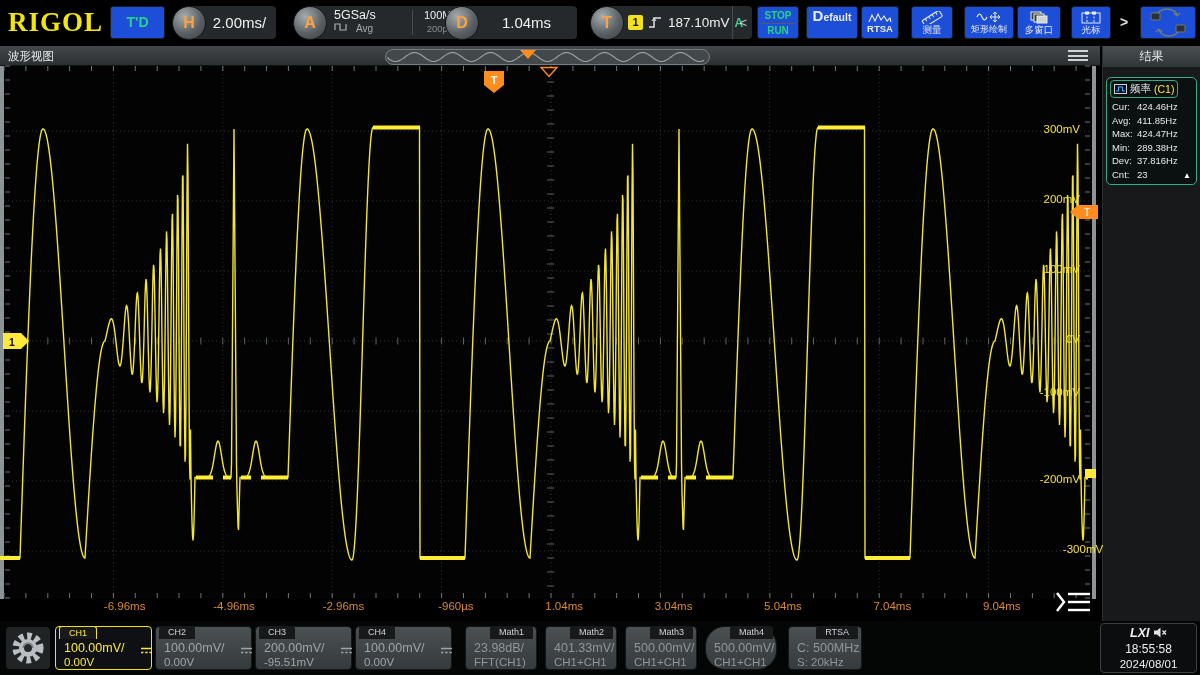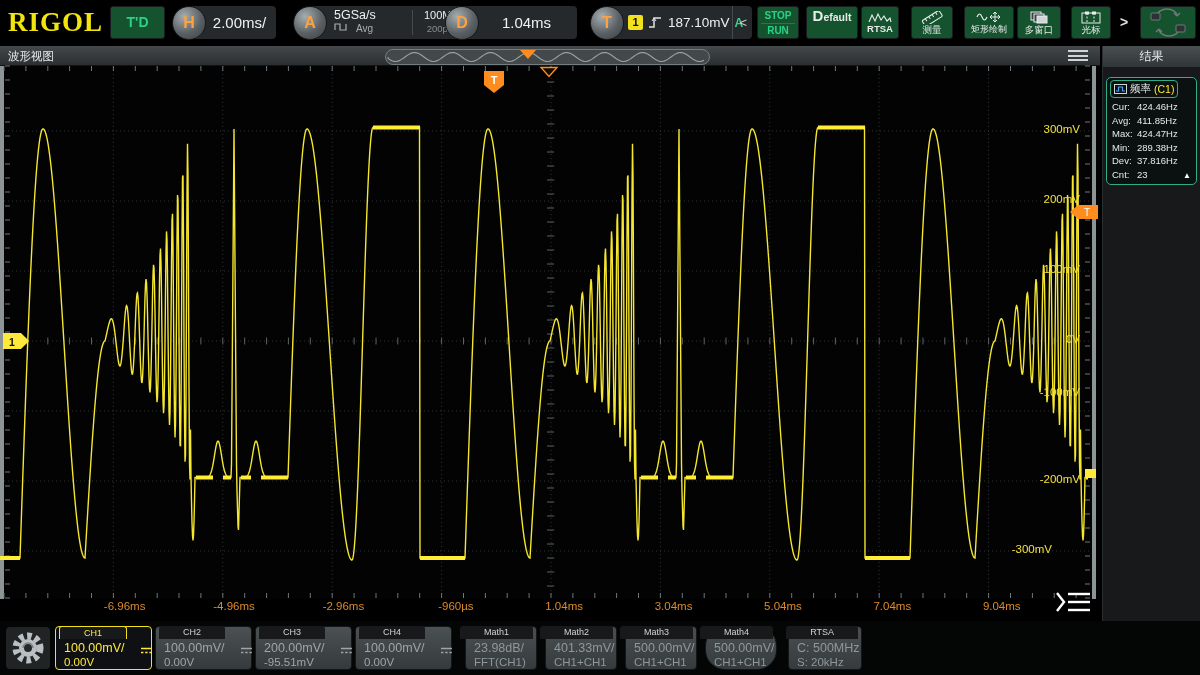--- a/index.html
+++ b/index.html
@@ -2,21 +2,21 @@
 <html><head>
 <meta charset="utf-8">
 <style>
 *{margin:0;padding:0;box-sizing:border-box}
 html,body{width:1200px;height:675px;background:#000;overflow:hidden;
   font-family:"Liberation Sans","DejaVu Sans",sans-serif;color:#e6eaea;position:relative}
 
 #toolbar{position:absolute;left:0;top:0;width:1200px;height:46px;background:#000}
 #logo{position:absolute;left:8px;top:7px;font-family:"Liberation Serif","DejaVu Serif",serif;
   font-weight:bold;font-size:27px;color:#f2e50e;letter-spacing:1px}
-.tile{position:absolute;top:6px;height:33px;background:#14532d;border-radius:3px;border:1px solid #1a1d1f}
+.tile{position:absolute;top:6px;height:33px;background:#1d4ed8;border-radius:3px;border:1px solid #1a1d1f}
 #trigstat{left:110px;width:55px;color:#2ad287;font-weight:bold;font-size:14px;text-align:center;line-height:31px}
 .kgroup{position:absolute;top:6px;height:34px}
 .knob{position:absolute;left:0;top:0;width:34px;height:34px;border-radius:50%;
   background:radial-gradient(circle at 35% 30%,#a6adb1,#5a6064 55%,#3a3f42);
   border:1px solid #15181a;color:#ffa23e;font-weight:bold;font-size:16px;text-align:center;line-height:32px;z-index:2}
 .pill{position:absolute;top:0;height:33px;background:#26292b;border-radius:4px;z-index:1}
 .bigval{font-size:15px;color:#eef1f1}
 #apill .sect1{position:absolute;left:24px;top:2px;line-height:14px}
 #apill .sect1 .r1{font-size:12.5px;color:#eef1f1}
 #apill .sect1 .r2{font-size:10px;color:#a8aeb0;display:flex;gap:9px}
@@ -63,21 +63,21 @@
 .mrow{display:flex;font-size:9.5px;line-height:13.5px;color:#e6eaea;position:relative}
 .mrow .k{width:27px;padding-left:2px}
 .mrow .v{flex:1}
 .mrow .tri{position:absolute;right:2px;top:1px;color:#fff;font-size:8px}
 
 #bbar{position:absolute;left:0;top:621px;width:1200px;height:54px;background:#040505}
 #gear{position:absolute;left:6px;top:6px;width:44px;height:42px;background:#202425;border-radius:4px}
 .card{position:absolute;top:5px;height:44px;background:linear-gradient(180deg,#4b5153,#353a3c);
   border-radius:4px;border:1px solid #14171a}
 .card .tab{position:absolute;top:-1px;height:13px;background:#17191b;border-radius:3px 3px 0 0;
-  font-size:9px;line-height:13px;padding:0 24px;color:#cfd4d6;white-space:nowrap}
+  font-size:9px;line-height:13px;padding:0 9px;color:#cfd4d6;white-space:nowrap}
 .card .l1{position:absolute;left:8px;top:14px;font-size:12.5px;white-space:nowrap;display:flex;align-items:flex-end;gap:16px}
 .card .l2{position:absolute;left:8px;top:29px;font-size:11.5px;white-space:nowrap}
 .card.choff{color:#9fa5a7}.card.mth{color:#8f979a}
 .card.active{background:#0e1013;border:1.5px solid #f2e11c;color:#ffe93b}
 .card.active .tab{color:#ffe93b;border:1px solid #f2e11c;border-bottom:none}
 #lxi{position:absolute;left:1100px;top:2px;width:97px;height:50px;background:#0b0d0e;
   border:1px solid #3a4043;border-radius:4px;text-align:center;color:#eef1f1;padding-top:2px}
 #lxi .r1{font-size:12.5px;font-weight:bold;font-style:italic;line-height:15px}
 #lxi .r2{font-size:12px;line-height:16px}
 #lxi .r3{font-size:11.5px;line-height:15px}
@@ -524,21 +524,21 @@
  <line x1="1068" y1="610" x2="1090" y2="610" stroke="#fff" stroke-width="2.4"></line>
     </g>
   </svg>
 <div id="labels">
     <div class="vlabel" style="left: 1008px; top: 123px;">300mV</div>
     <div class="vlabel" style="left: 1008px; top: 193px;">200mV</div>
     <div class="vlabel" style="left: 1008px; top: 263px;">100mV</div>
     <div class="vlabel" style="left: 1008px; top: 333px;">0V</div>
     <div class="vlabel" style="left: 1008px; top: 386px;">-100mV</div>
     <div class="vlabel" style="left: 1008px; top: 473px;">-200mV</div>
-    <div class="vlabel" style="left: 980px; top: 543px;">-300mV</div>
+    <div class="vlabel" style="left: 1047px; top: 543px; text-align: center;">-300mV</div>
     <div class="tlabel" style="left: 81.4px; top: 600px;">-6.96ms</div>
     <div class="tlabel" style="left: 190.8px; top: 600px;">-4.96ms</div>
     <div class="tlabel" style="left: 300.2px; top: 600px;">-2.96ms</div>
     <div class="tlabel" style="left: 409.6px; top: 600px;">-960µs</div>
     <div class="tlabel" style="left: 519px; top: 600px;">1.04ms</div>
     <div class="tlabel" style="left: 628.4px; top: 600px;">3.04ms</div>
     <div class="tlabel" style="left: 737.8px; top: 600px;">5.04ms</div>
     <div class="tlabel" style="left: 847.2px; top: 600px;">7.04ms</div>
     <div class="tlabel" style="left: 956.6px; top: 600px;">9.04ms</div>
   </div>
@@ -659,13 +659,22 @@
         <div class="tab" style="right:3px">Math4</div>
         <div class="l1">500.00mV/</div>
         <div class="l2">CH1+CH1</div>
       </div>
       <div class="card mth" style="left: 788px; width: 74px;">
         <div class="tab" style="right:3px">RTSA</div>
         <div class="l1">C: 500MHz</div>
         <div class="l2">S: 20kHz</div>
       </div>
     </div>
+  <div id="lxi">
+    <div class="r1"><span>LXI</span>
+      <svg width="14" height="11" style="vertical-align:-1px">
+        <polygon points="1,3.5 4,3.5 7.5,0.5 7.5,10.5 4,7.5 1,7.5" fill="#dfe3e3"></polygon>
+        <path d="M9.5,3.5 l3.5,4 M13,3.5 l-3.5,4" stroke="#dfe3e3" stroke-width="1.2"></path>
+        </svg></div>
+    <div class="r2">18:55:58</div>
+    <div class="r3">2024/08/01</div>
+  </div>
 </div>
 
 </body></html>

